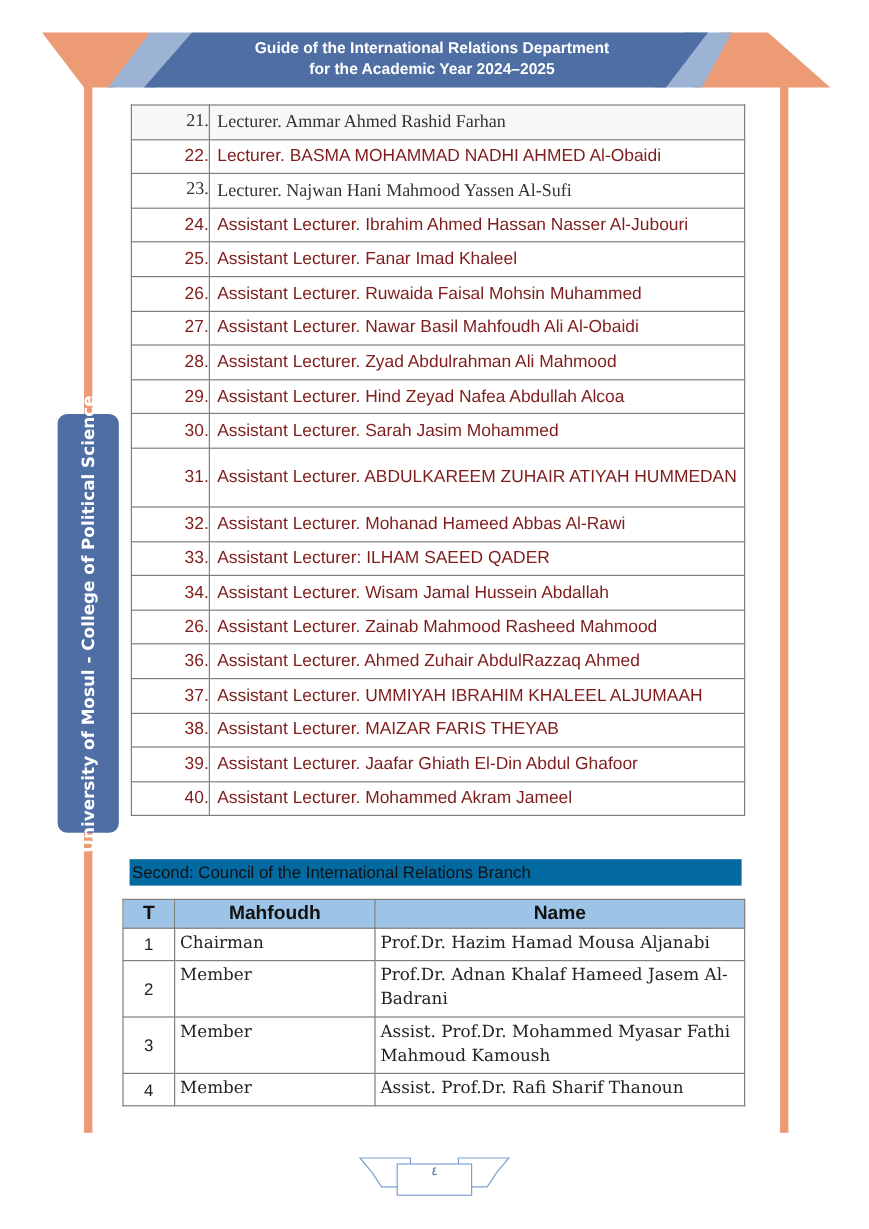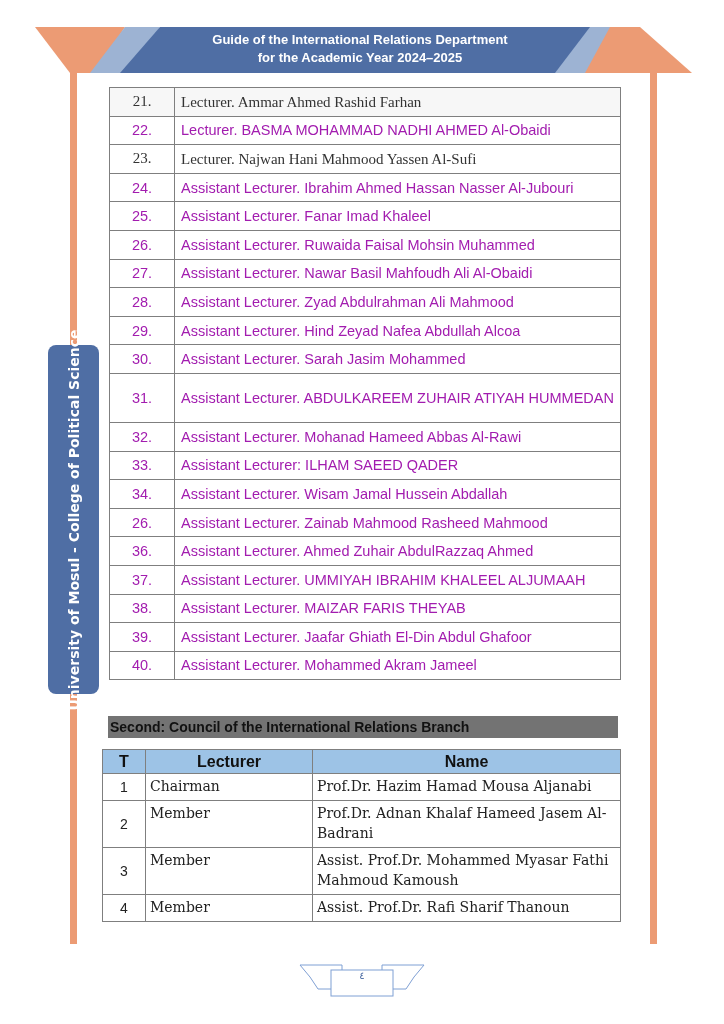--- a/index.html
+++ b/index.html
@@ -28,30 +28,30 @@
       white-space: nowrap; color: #ffffff; font-weight: bold;
       font-size: 14px; font-family: "DejaVu Sans", sans-serif;
     }
     table { border-collapse: collapse; }
     .staff-table {
       position: absolute; left: 109px; top: 87px; width: 512px;
       font-family: "Liberation Sans", sans-serif;
     }
     .staff-table td {
       border: 1px solid #7f7f7f; height: 27.6px; padding: 0;
-      font-size: 14.5px; color: #a21caf;
-    }
-    .staff-table td.num { width: 64px; text-align: center; }
+      font-size: 14.5px; color: #7f1d1d;
+    }
+    .staff-table td.num { width: 64px; text-align: right; }
     .staff-table td.name { padding-left: 6px; line-height: 20px; }
     .staff-table tr.tall td { height: 48px; }
     .staff-table tr.serif td { font-family: "Liberation Serif", serif; color: #333; font-size: 15px; }
     .staff-table tr.first td { background: #f7f7f7; }
     .section-head {
       position: absolute; left: 108px; top: 716px; width: 508px; height: 22px;
-      background: #737373; font-weight: bold; font-size: 14px; line-height: 22px;
+      background: #0369a1; font-weight: normal; font-size: 14px; line-height: 22px;
       padding-left: 2px; color: #111;
     }
     .council-table {
       position: absolute; left: 102px; top: 749px; width: 519px;
       font-family: "DejaVu Serif", serif;
     }
     .council-table th {
       background: #9dc3e6; border: 1px solid #7f7f7f; height: 23px;
       font-family: "Liberation Sans", sans-serif; font-weight: bold; font-size: 16px; color: #111;
       padding: 0;
@@ -174,21 +174,21 @@
         <td class="name">Assistant Lecturer. Mohammed Akram Jameel</td>
       </tr>
     </tbody>
 </table>
 
 <div class="section-head">Second: Council of the International Relations Branch</div>
 <table class="council-table">
   <thead>
     <tr>
       <th>T</th>
-      <th>Lecturer</th>
+      <th>Mahfoudh</th>
       <th>Name</th>
     </tr>
   </thead>
   <tbody id="council-body">
       <tr class="r1">
         <td class="t">1</td>
         <td class="adj">Chairman</td>
         <td>Prof.Dr. Hazim Hamad Mousa Aljanabi</td>
       </tr>
       <tr class="r2">

